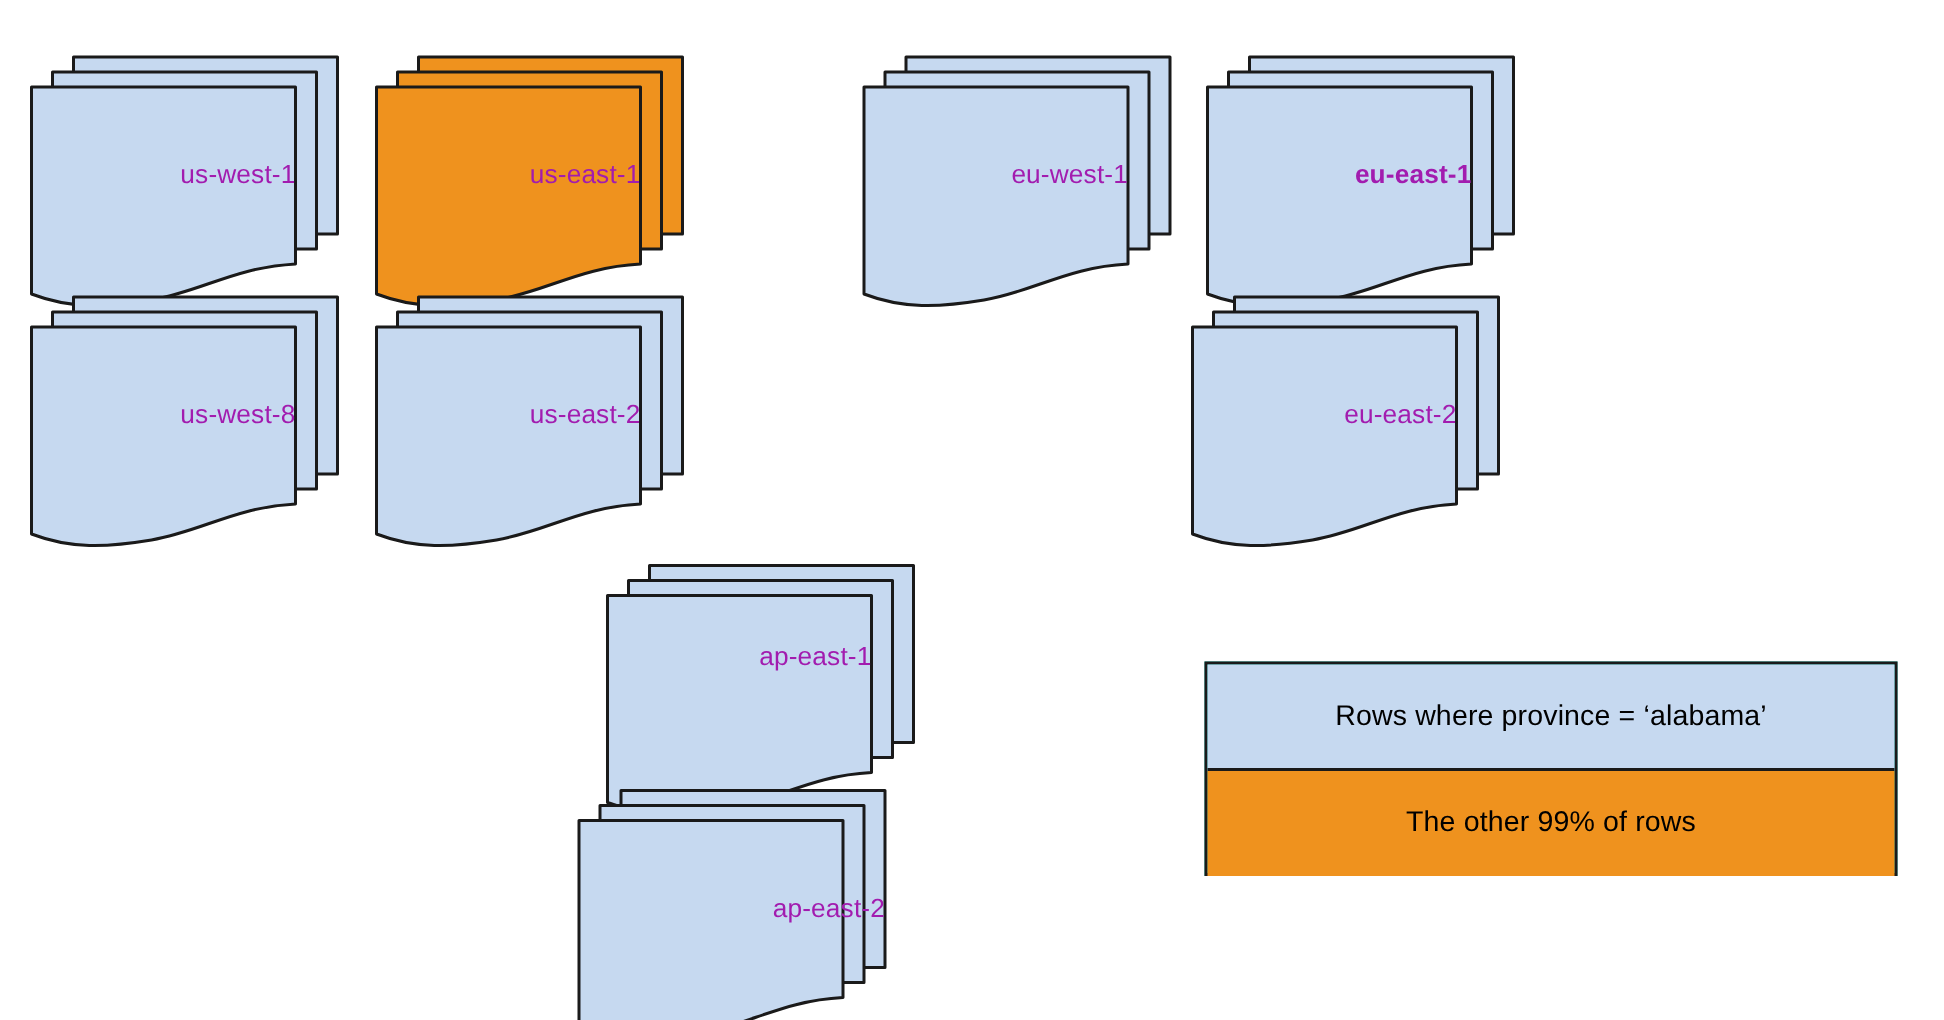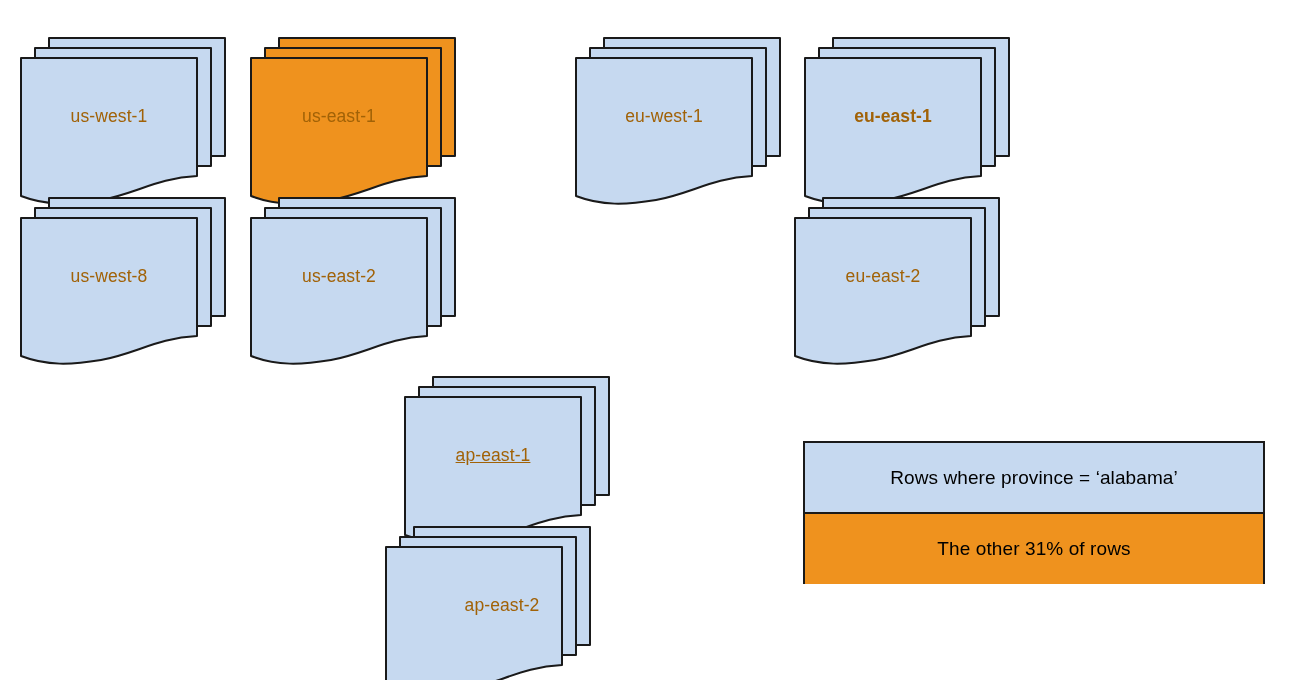--- a/index.html
+++ b/index.html
@@ -29,23 +29,23 @@
     left: 0;
     top: 0;
     display: block;
     overflow: visible;
   }
   .stack-label {
     position: absolute;
     left: 0;
     top: 0;
     width: 176px;
-    text-align: center;
+    text-align: right;
     font-size: 17.5px;
-    color: #a16207;
+    color: #a21caf;
     letter-spacing: 0.1px;
     white-space: nowrap;
     pointer-events: none;
   }
   .legend {
     position: absolute;
     border: 2px solid #1a1a1a;
     box-sizing: border-box;
     background: #14b8a6;
   }
@@ -121,31 +121,31 @@
         <path d="M 2 22 L 178 22 L 178 140 C 138 142 116 158 82 164 C 52 169 28 170 2 160 Z" fill="#c6d9f0" stroke="#1a1a1a" stroke-width="2" stroke-linejoin="round"></path>
       </svg>
       <div class="stack-label" style="top: 70px; left: 2px;">eu-east-2</div>
     </div>
     <div class="stack" style="left: 403px; top: 375px;">
       <svg width="210" height="174" viewBox="0 0 210 174">
         <path d="M 30 2 L 206 2 L 206 120 L 30 120 Z" fill="#c6d9f0" stroke="#1a1a1a" stroke-width="2" stroke-linejoin="round"></path>
         <path d="M 16 12 L 192 12 L 192 130 L 16 130 Z" fill="#c6d9f0" stroke="#1a1a1a" stroke-width="2" stroke-linejoin="round"></path>
         <path d="M 2 22 L 178 22 L 178 140 C 138 142 116 158 82 164 C 52 169 28 170 2 160 Z" fill="#c6d9f0" stroke="#1a1a1a" stroke-width="2" stroke-linejoin="round"></path>
       </svg>
-      <div class="stack-label" style="top: 70px; left: 2px; text-decoration: underline;">ap-east-1</div>
+      <div class="stack-label" style="top: 52px; left: 2px;">ap-east-1</div>
     </div>
     <div class="stack" style="left: 384px; top: 525px;">
       <svg width="210" height="174" viewBox="0 0 210 174">
         <path d="M 30 2 L 206 2 L 206 120 L 30 120 Z" fill="#c6d9f0" stroke="#1a1a1a" stroke-width="2" stroke-linejoin="round"></path>
         <path d="M 16 12 L 192 12 L 192 130 L 16 130 Z" fill="#c6d9f0" stroke="#1a1a1a" stroke-width="2" stroke-linejoin="round"></path>
         <path d="M 2 22 L 178 22 L 178 140 C 138 142 116 158 82 164 C 52 169 28 170 2 160 Z" fill="#c6d9f0" stroke="#1a1a1a" stroke-width="2" stroke-linejoin="round"></path>
       </svg>
       <div class="stack-label" style="top: 70px; left: 2px; padding-left: 28px;">ap-east-2</div>
     </div>
     <div class="legend" style="left: 803px; top: 441px; width: 462px; height: 143px;">
       <div class="legend-row legend-row-top" style="background: rgb(198, 217, 240); height: 71px;">
         <span>Rows where province = ‘alabama’</span>
       </div>
       <div class="legend-row" style="background: rgb(239, 146, 30); height: 70px;">
-        <span>The other 31% of rows</span>
+        <span>The other 99% of rows</span>
       </div>
     </div>
   </div>
 
 </body></html>

